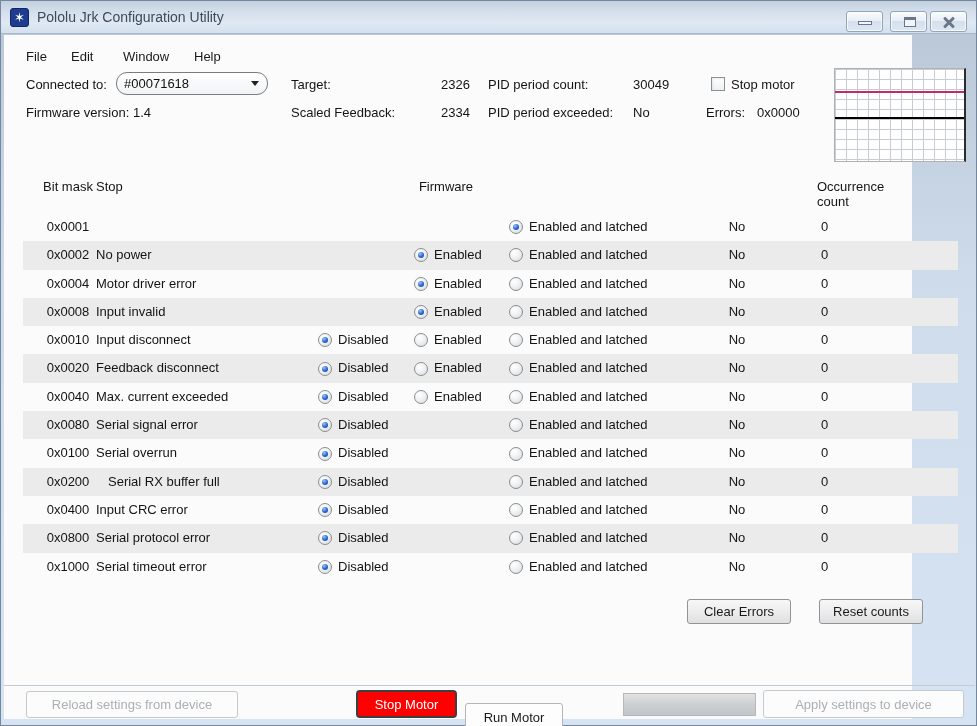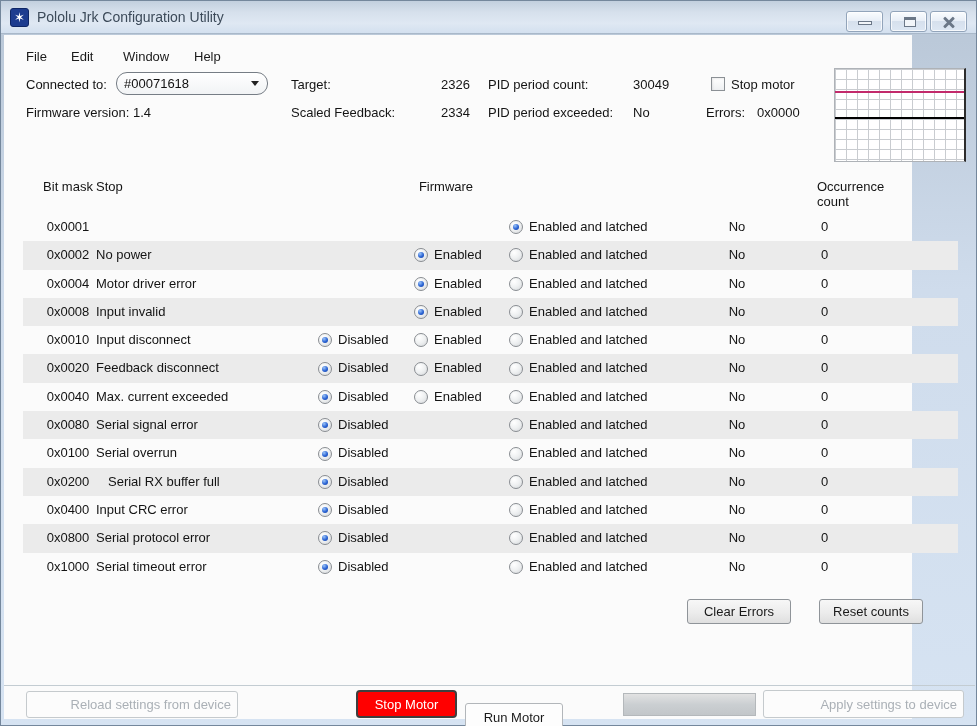--- a/index.html
+++ b/index.html
@@ -68,21 +68,21 @@
   .cell.center{text-align:center;}
   .radio{position:absolute;top:50%;margin-top:-7px;width:14px;height:14px;border:1px solid #898d92;border-radius:50%;
          background:radial-gradient(circle at 35% 30%,#ffffff 0%,#eef0f1 50%,#d3d6d9 100%);}
   .radio.sel::after{content:"";position:absolute;left:3px;top:3px;width:6px;height:6px;border-radius:50%;
          background:radial-gradient(circle at 35% 30%,#9ac4f8 0%,#2a63d4 55%,#143c9b 100%);}
 
   
   .btn{position:absolute;font-size:13px;color:#1a1a1a;text-align:center;border:1px solid #8f9499;border-radius:3px;
        background:linear-gradient(180deg,#f7f7f7,#ececec 55%,#dfdfdf);}
   .btn.flat{background:#fdfdfd;border:1px solid #b2b6ba;}
-  .btn.disabled{color:#aab0b6;border:1px solid #c5cacd;background:#fcfcfc;text-align:right;}
+  .btn.disabled{color:#aab0b6;border:1px solid #c5cacd;background:#fcfcfc;}
   .btn.danger{background:#ff0000;color:#ffffff;border:2px solid #3f3f3f;border-radius:4px;}
   .progress{position:absolute;border:1px solid #b4b8bb;background:linear-gradient(180deg,#e2e2e2,#cbcfd2 50%,#c2c6c9);}
 
   .separator{position:absolute;left:0;top:650px;width:971px;height:1px;background:#c3ccd2;}
 </style>
 </head>
 <body>
 
 <div class="win">
 

